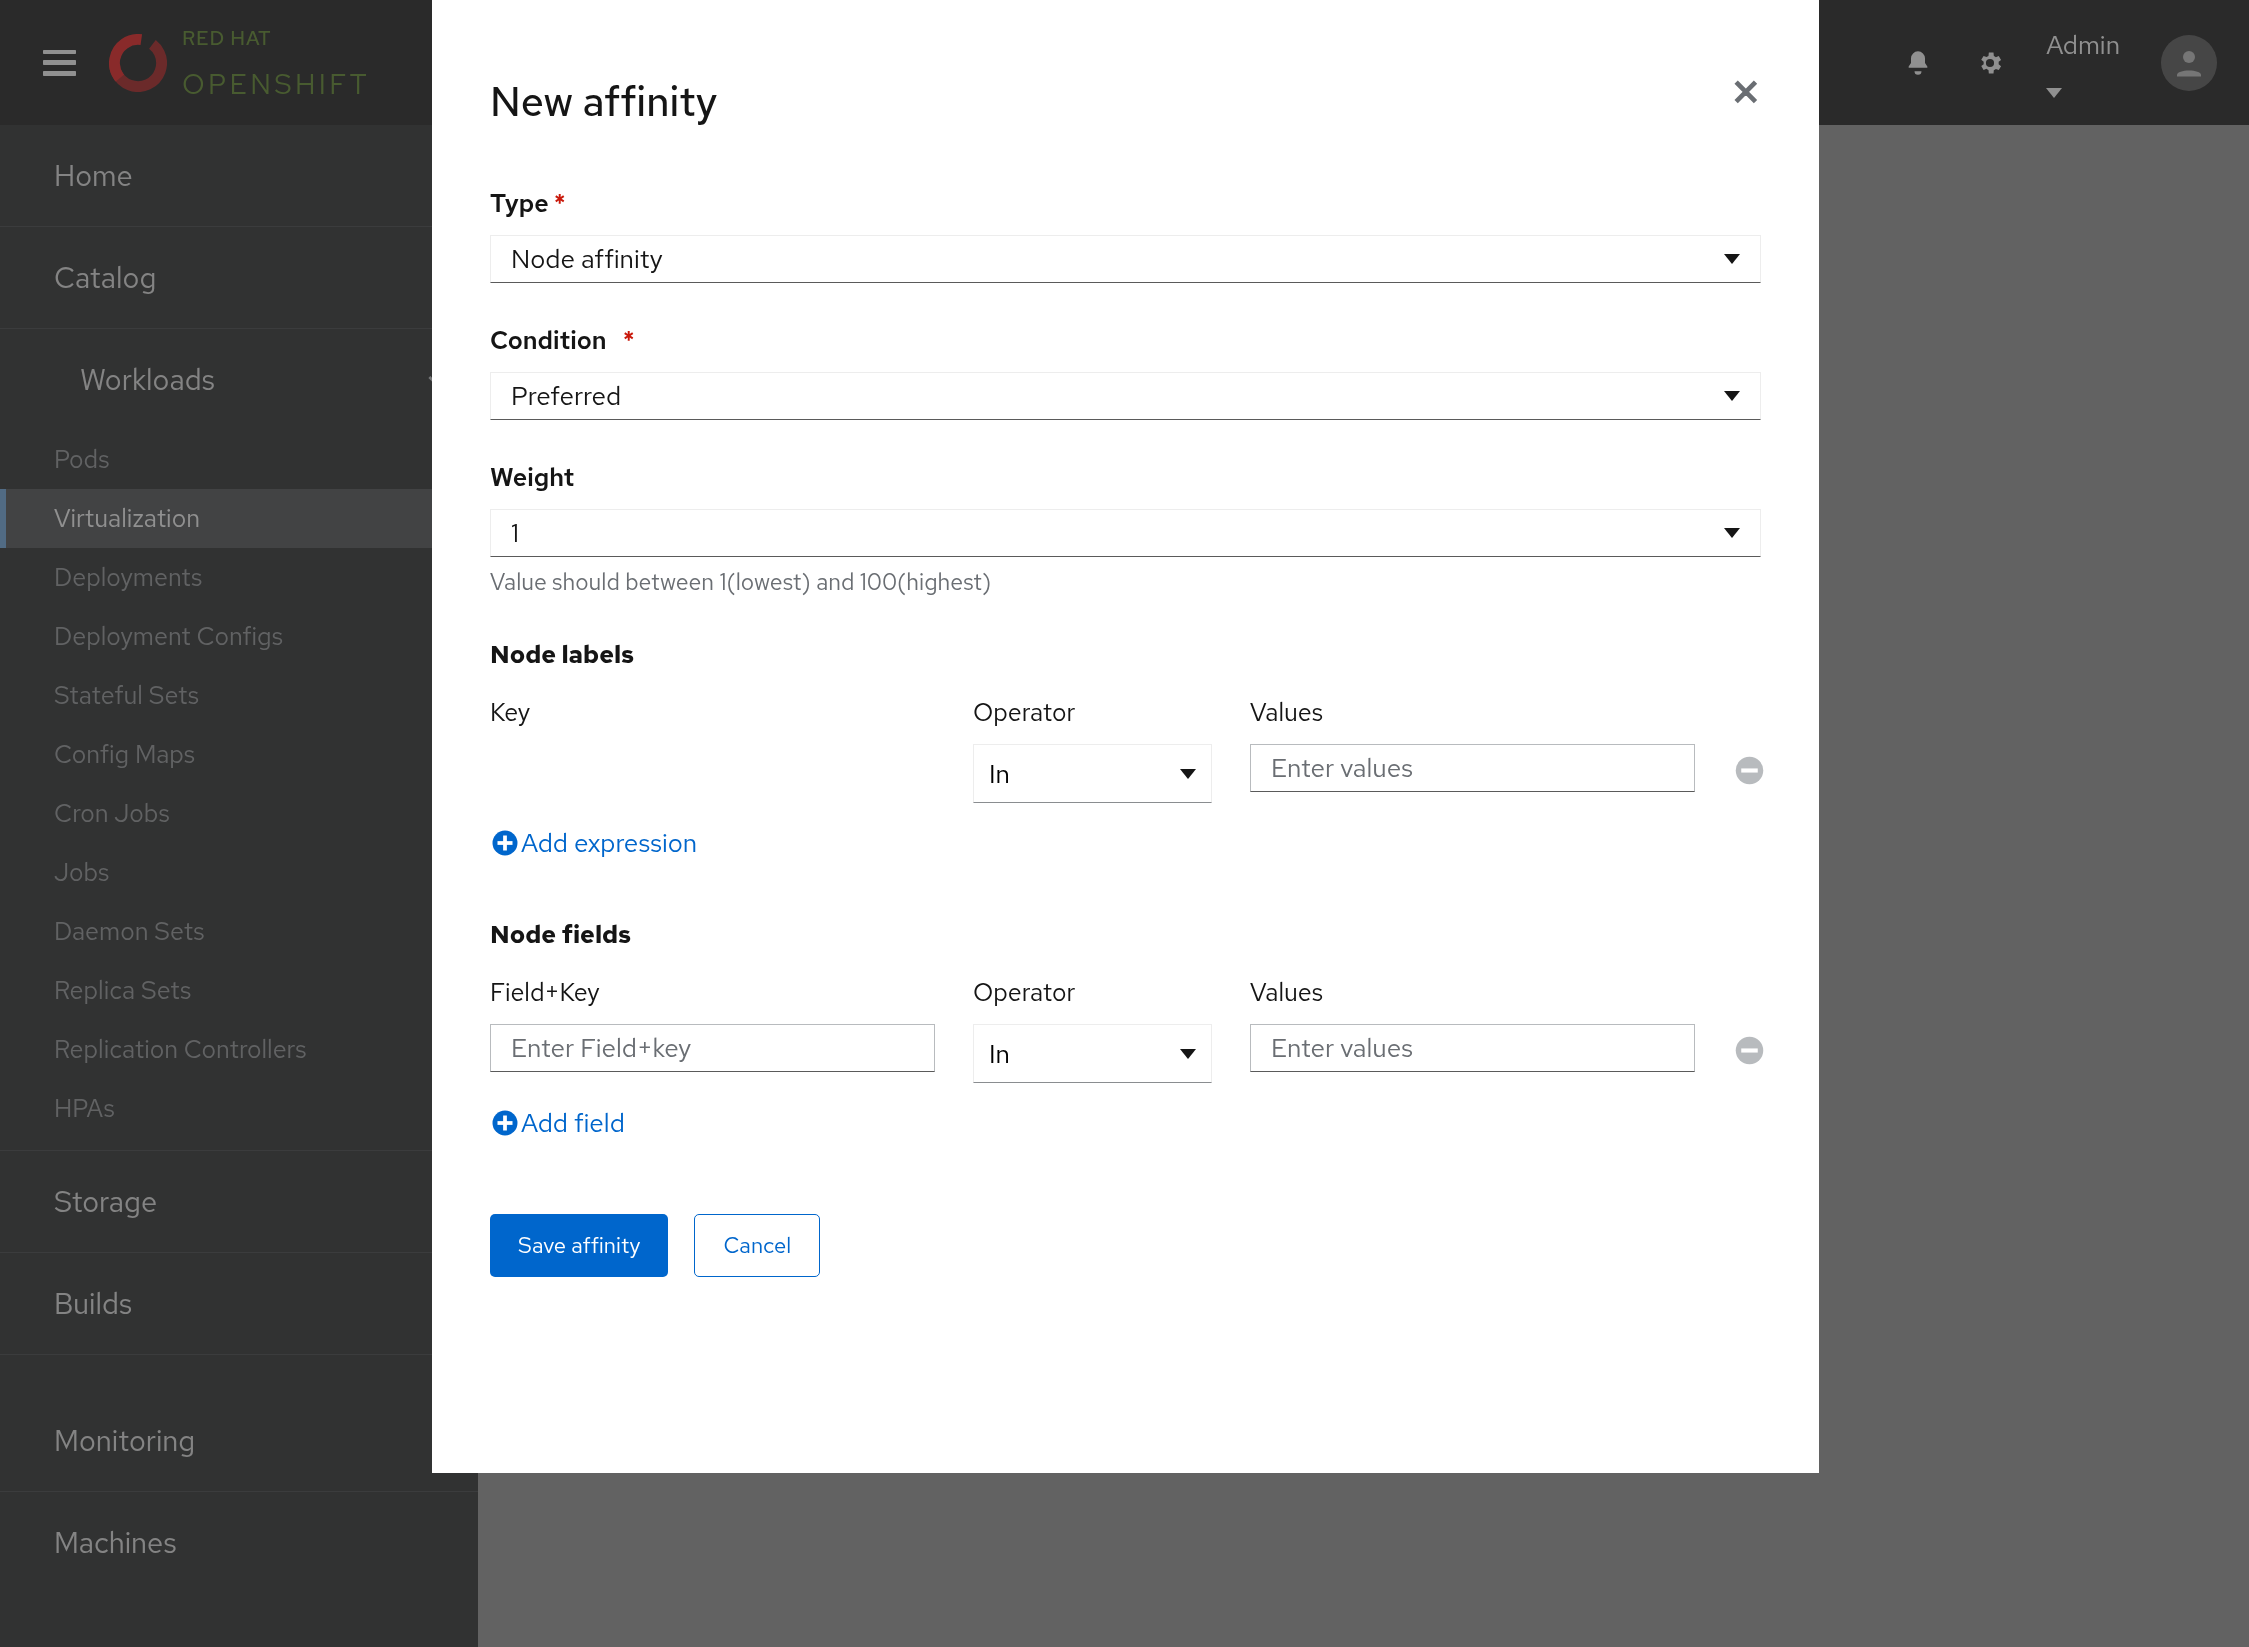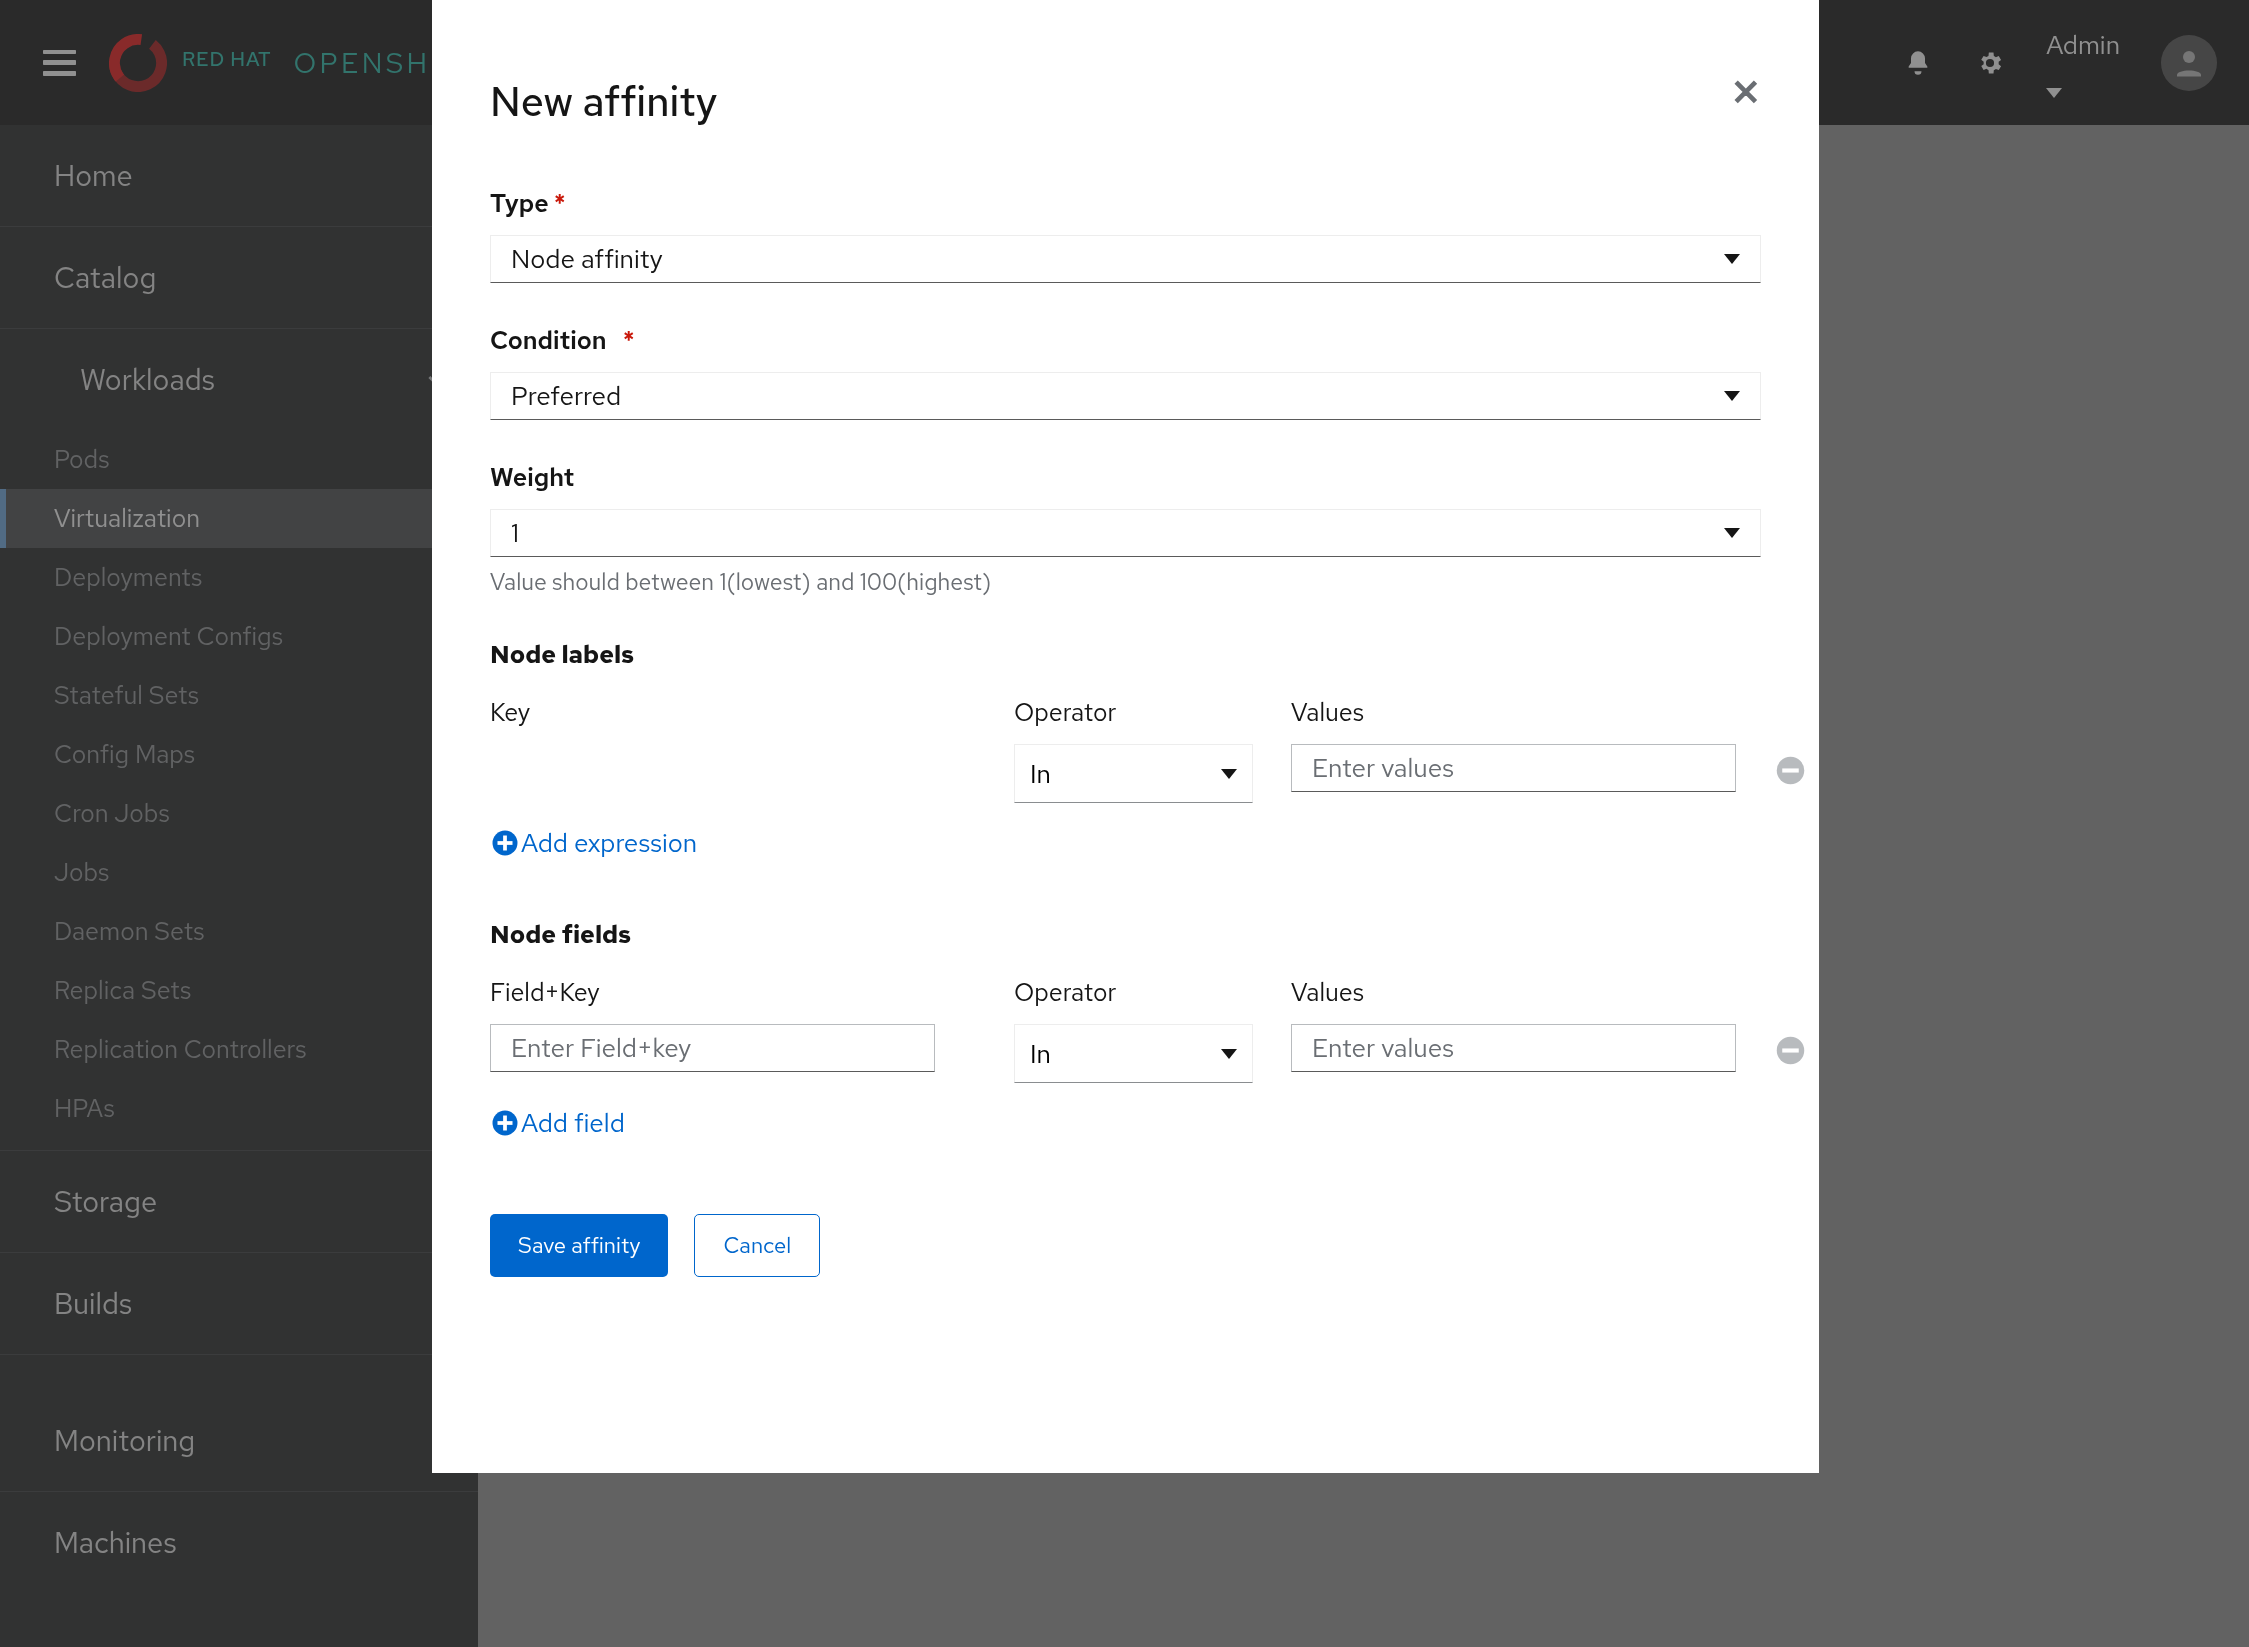--- a/index.html
+++ b/index.html
@@ -38,21 +38,21 @@
   }
   .header-left { display:flex; align-items:center; gap: 33px;}
   .hamburger {
     width: 33px; height: 26px;
     display:flex; flex-direction:column; justify-content:space-between;
   }
   .hamburger span { display:block; height:4.1px; background:#fff; border-radius:0.8px;}
 
   .logo { display:flex; align-items:center; gap:15px; }
   .logo-icon { width:58px; height:58px; position:relative; }
-  .logo-text { display:flex; flex-direction:row; line-height:1; color:#14b8a6;gap:22px;}
+  .logo-text { display:flex; flex-direction:column; line-height:1; color:#4d7c0f;gap:22px;}
   .logo-text .t1 { font-size:20px; letter-spacing:0.8px; font-weight:500;}
   .logo-text .t2 { font-size:28px; letter-spacing:3.3px; font-weight:400; }
 
   .header-right { display:flex; align-items:center; gap:41px; }
   .icon-btn { width:31px; height:31px; color:#fff; display:flex; align-items:center; justify-content:center; }
   .user-menu { display:flex; align-items:flex-start; gap:26px; font-size:26px;flex-direction:column; }
   .avatar { width:56px; height:56px; border-radius:50%; background:#484848; display:flex; align-items:center; justify-content:center; }
 
   
   .layout { display:flex; height: calc(1647px - 125px); }
@@ -93,21 +93,21 @@
     display:flex; align-items:center; justify-content:space-between;
     background:#fff; color:#151515;
   }
   .helper { font-size:23px; color:#6a6e73; margin-top:10px;}
 
   .section-heading { font-size:25px; font-weight:700; color:#151515; margin-top: 33px; margin-bottom:25px;}
 
   .row { display:flex; gap:38px; align-items:flex-start;}
   .col { display:flex; flex-direction:column; flex-grow: 1;}
   .col.key { flex: 0 0 445px;}
-  .col.op  { flex: 0 0 239px; margin-left: 41px;}
+  .col.op  { flex: 0 0 239px;}
   .col.val { flex: 0 0 445px;}
   .remove-circ { margin-top:58px; width:33px;height:33px; }
 
   .col input[type=text].input-field { border:1.6px solid #b8bbbe; border-bottom:1.6px solid #5a5a5a; }
   .col input[type=text].input-field::placeholder{ color:#6a6e73;}
   .small-select { height:59px; border:1.6px solid #ededed; border-bottom:1.6px solid #8a8d90; font-size:26px; padding:0 15px; display:flex; align-items:center; justify-content:space-between; background:#fff;}
 
   .add-link { display:flex; align-items:center; gap:1px; color:var(--os-link); font-size:26px; margin-top:23px;}
   .plus-circle { width:30px;height:30px; }
 

